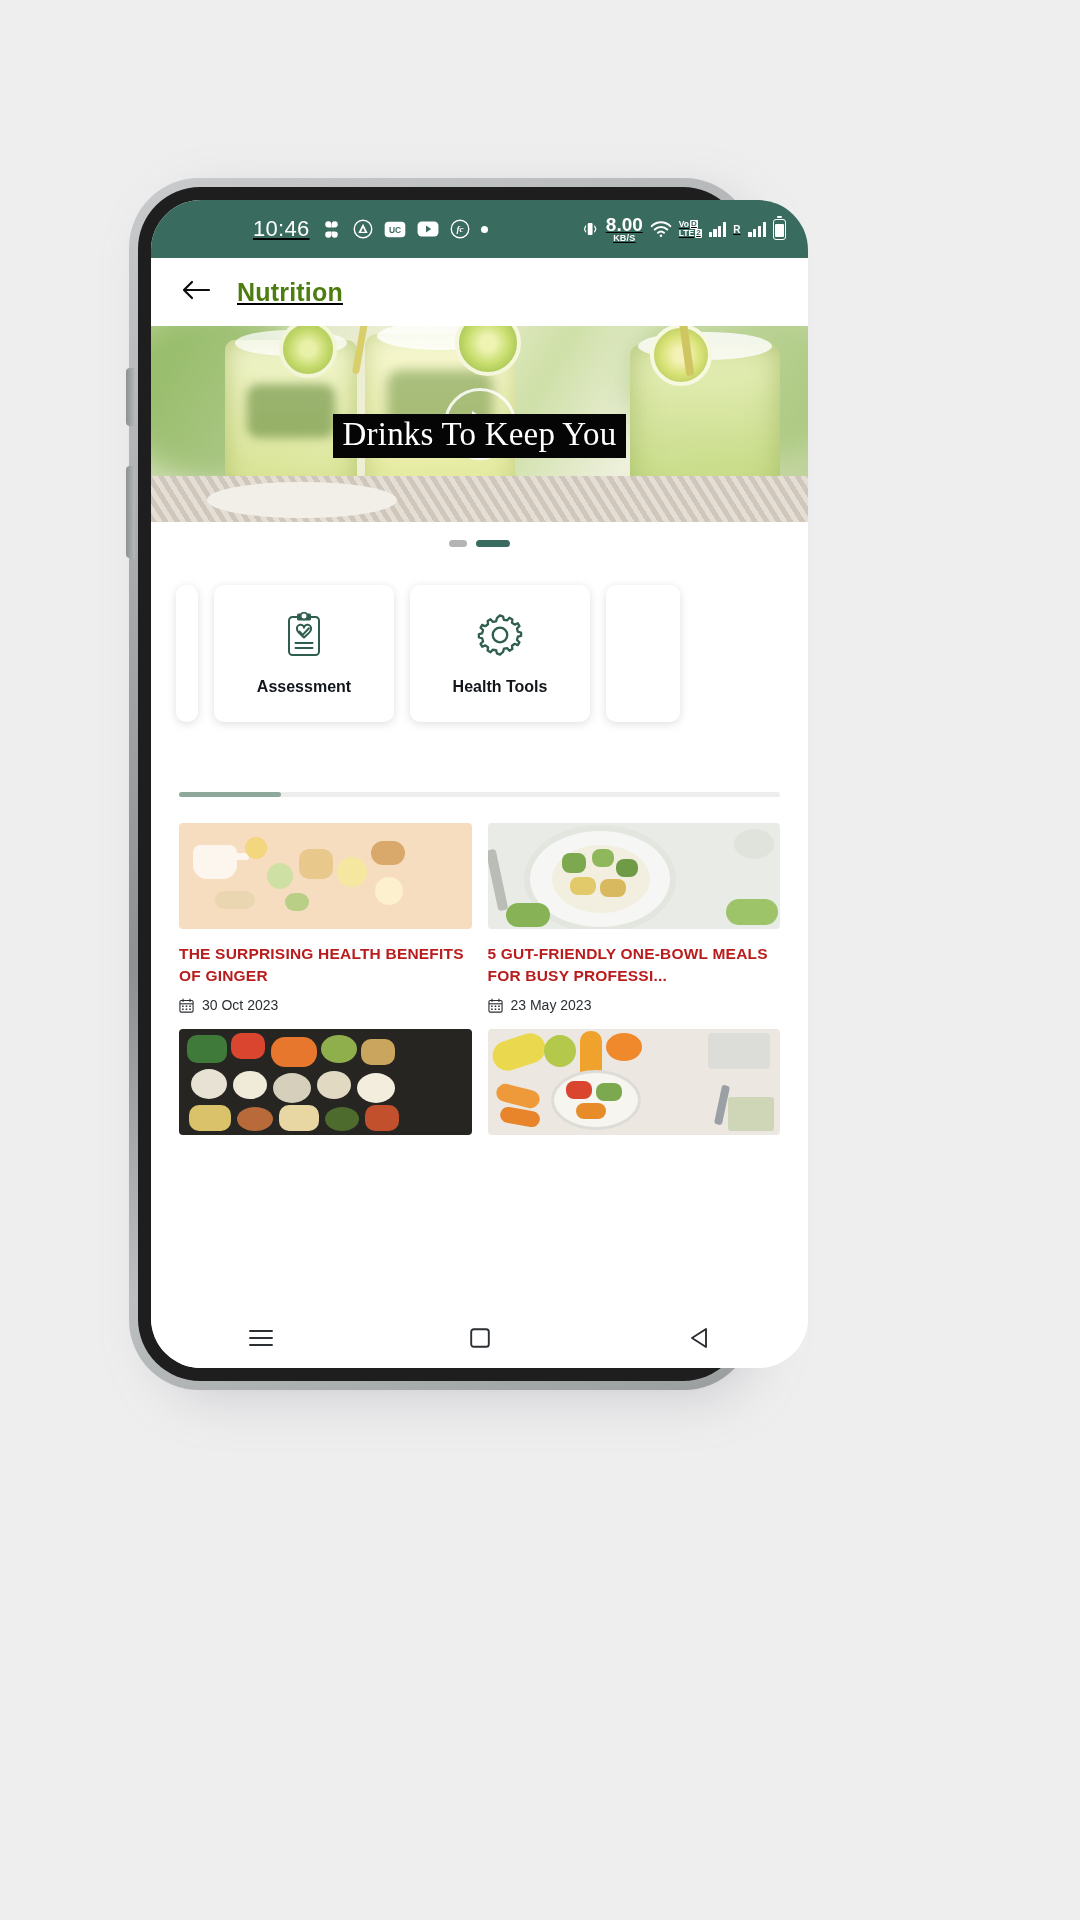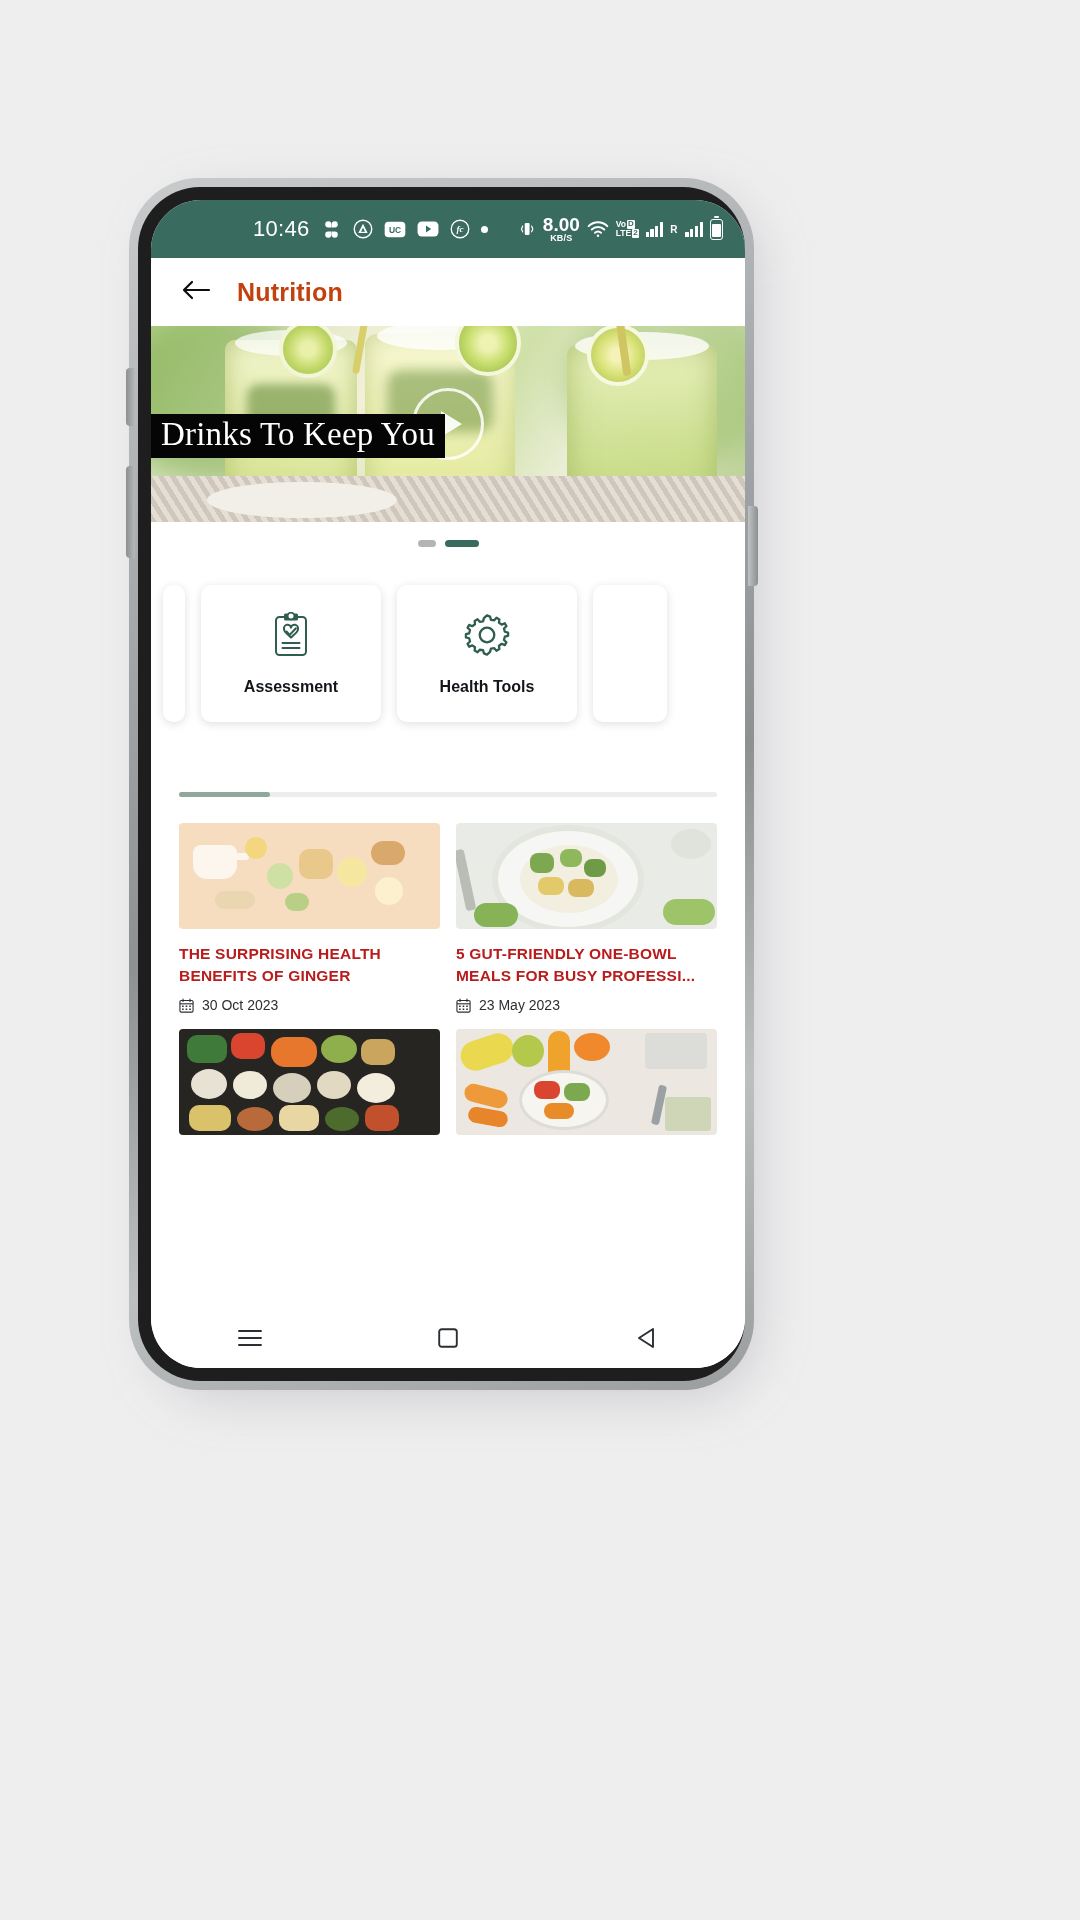--- a/index.html
+++ b/index.html
@@ -30,24 +30,25 @@
     padding: 9px;
   }
   #phone-bezel {
     position: absolute; left: 138px; top: 187px;
     width: 607px; height: 1194px;
     border-radius: 62px;
     background: #1e1e1e;
   }
   #screen {
     position: absolute; left: 151px; top: 200px;
-    width: 594px; height: 1168px;
+    width: 657px; height: 1168px;
     border-radius: 50px;
     overflow: hidden;
     background: #ffffff;
+    text-decoration: underline;
   }
 
   
   .side-btn { position: absolute; background: linear-gradient(90deg,#9b9e9f,#7d8081); border-radius: 3px; }
   #btn-vol-up  { left: 126px; top: 368px;  width: 9px; height: 58px; border-radius: 4px 0 0 4px;
                  background: linear-gradient(90deg,#8d9091,#b7babb); }
   #btn-vol-dn  { left: 126px; top: 466px;  width: 9px; height: 92px; border-radius: 4px 0 0 4px;
                  background: linear-gradient(90deg,#8d9091,#b7babb); }
   #btn-power   { left: 748px; top: 506px;  width: 10px; height: 80px; border-radius: 0 4px 4px 0;
                  background: linear-gradient(270deg,#8d9091,#c0c3c4); }
@@ -84,30 +85,30 @@
   .battery:before { content:""; position:absolute; top:-4px; left:3.3px; width:5px; height:2.6px; background:#fff; border-radius:1px; }
   .battery i { position:absolute; left:1.2px; right:1.2px; bottom:1.2px; top:4px; background:#fff; border-radius:1px; }
 
   
   #app-bar {
     height: 68px; background: #fff;
     display: flex; align-items: center; gap: 24px;
     padding: 0 28px;
   }
   #back-btn { width: 34px; height: 34px; display:flex; align-items:center; justify-content:center; cursor:pointer; }
-  #page-title { font-size: 25px; font-weight: 700; color: #c2410c; letter-spacing: .2px; }
+  #page-title { font-size: 25px; font-weight: 700; color: #4d7c0f; letter-spacing: .2px; }
 
   
   #hero { position: relative; width: 100%; height: 196px; overflow: hidden; background: #9fc27a; }
   #hero-img { position:absolute; inset:0; }
   .blob { position:absolute; border-radius:50%; filter: blur(14px); }
 
   #hero-caption {
     position: absolute; left: 0; right: 0; top: 88px;
-    display: flex; flex-direction: row; align-items: center; gap: 4px;
+    display: flex; flex-direction: column; align-items: center; gap: 4px;
     pointer-events: none;
   }
   .cap-line {
     background: #050505; color: #fff;
     font-family: "Liberation Serif", serif;
     font-size: 33px; font-weight: 400; letter-spacing: .2px;
     padding: 2px 10px 5px 10px; white-space: nowrap;
   }
   #play-btn {
     position: absolute; left: 50%; top: 50%; transform: translate(-50%,-50%);
@@ -120,21 +121,21 @@
     border-top: 13px solid transparent; border-bottom: 13px solid transparent; margin-left:6px;
   }
 
   
   #dots { display:flex; justify-content:center; align-items:center; gap: 9px; padding: 18px 0 8px; background:#fff; }
   .dot { height: 7px; border-radius: 4px; background: #b4b4b4; width: 18px; cursor:pointer; }
   .dot.active { background: #3a6b5f; width: 34px; }
 
   
   #quick-wrap { background:#fff; padding: 30px 0 22px; overflow: hidden; }
-  #quick-rail { display:flex; gap: 16px; padding-left: 28px; }
+  #quick-rail { display:flex; gap: 16px; padding-left: 41px; }
   .qcard {
     flex: 0 0 auto; width: 180px; height: 137px;
     background: #fff; border-radius: 10px;
     box-shadow: 0 2px 10px rgba(0,0,0,.13);
     display:flex; flex-direction:column; align-items:center; justify-content:center; gap: 16px;
     cursor: pointer;
   }
   .qcard.peek-left { width: 22px; margin-left: -16px; }
   .qcard.peek-right { width: 74px; }
   .qlabel { font-size: 16px; font-weight: 700; color: #12161a; }

